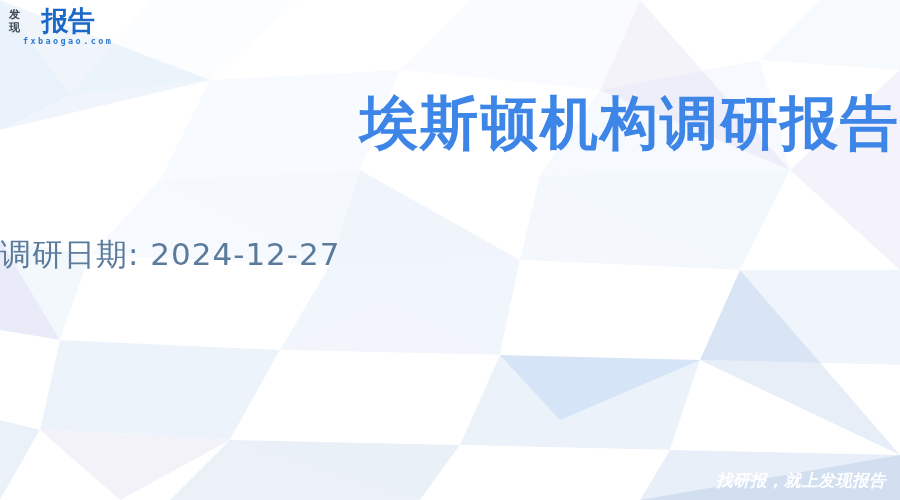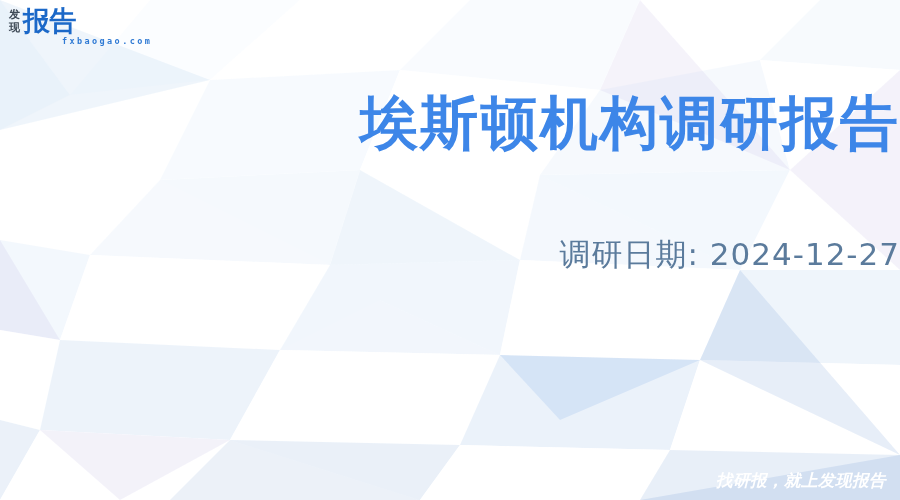--- a/index.html
+++ b/index.html
@@ -58,38 +58,38 @@
     font-size: 11px;
     line-height: 12.5px;
     color: #3f4a57;
     font-weight: 700;
     letter-spacing: 0;
     font-family: "DejaVu Sans", sans-serif;
   }
   .logo-main {
     display: flex;
     flex-direction: column;
+    align-items: center;
   }
   .logo-word {
     font-size: 27px;
     line-height: 28px;
     font-weight: 900;
     color: #1b68c8;
     letter-spacing: -0.5px;
     font-family: "DejaVu Sans", sans-serif;
   }
   .logo-domain {
     margin-top: 1px;
     font-size: 8.5px;
     line-height: 10px;
     color: #2f7ad4;
     letter-spacing: 2.4px;
     font-weight: 700;
     font-family: "DejaVu Sans Mono", monospace;
-    margin-left: 39px;
   }
   
   .title {
     position: absolute;
     left: 0;
     right: 0;
     top: 88px;
     text-align: right;
     font-size: 58px;
     line-height: 70px;
@@ -98,21 +98,21 @@
     letter-spacing: 2px;
     font-family: "DejaVu Sans", sans-serif;
     white-space: nowrap;
   }
   
   .subtitle {
     position: absolute;
     left: 0;
     right: 0;
     top: 233px;
-    text-align: right;
+    text-align: left;
     font-size: 31px;
     line-height: 42px;
     font-weight: 400;
     color: #5b7b9c;
     letter-spacing: 1px;
     font-family: "DejaVu Sans", sans-serif;
     white-space: nowrap;
   }
   
   .tagline {

